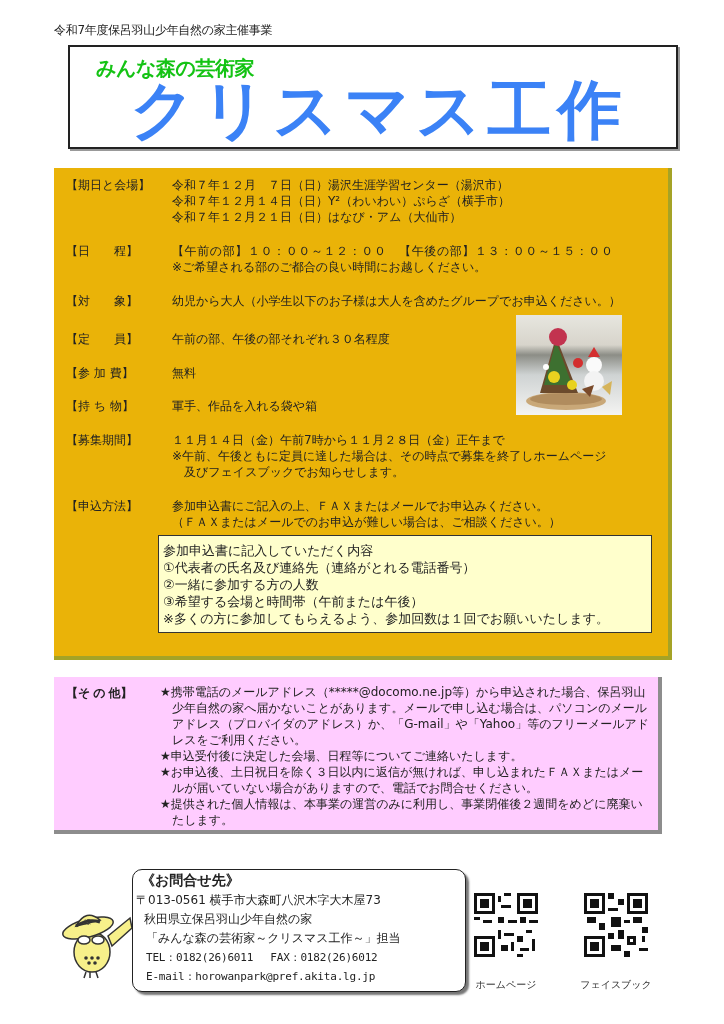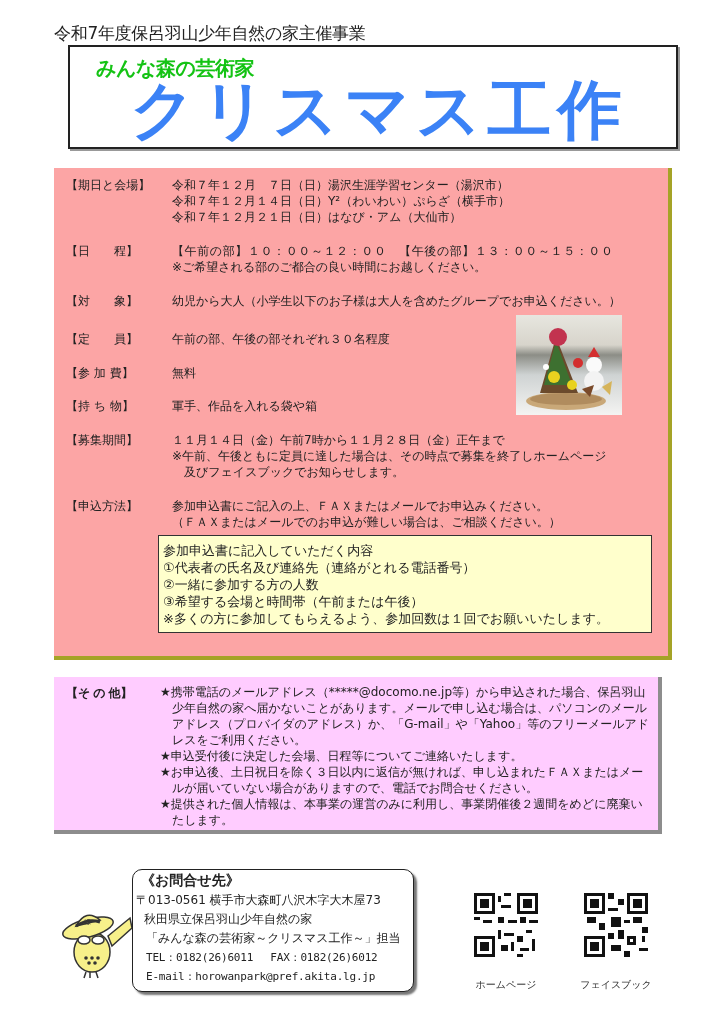--- a/index.html
+++ b/index.html
@@ -1,37 +1,37 @@
 <!DOCTYPE html>
 <html><head>
 <meta charset="utf-8">
 <style>
   html, body { margin: 0; padding: 0; }
   body {
     width: 724px; height: 1024px; background: #ffffff; position: relative; overflow: hidden;
     font-family: "DejaVu Sans", "Liberation Sans", sans-serif; color: #222;
   }
   .abs { position: absolute; }
-  .org-line { left: 54px; top: 22px; font-size: 17px; color: #222; letter-spacing: -0.3px; }
+  .org-line { left: 54px; top: 22px; font-size: 12px; color: #222; letter-spacing: -0.3px; }
   .title-box {
     left: 68px; top: 45px; width: 610px; height: 104px;
     border: 2px solid #222; background: #fff; box-sizing: border-box;
     box-shadow: 2px 2px 0 #999;
   }
   .title-sub {
     position: absolute; left: 26px; top: 8px; font-size: 20px; font-weight: bold;
     color: #14c314; letter-spacing: -0.5px;
   }
   .title-main {
     position: absolute; left: 60px; top: 28px; font-size: 64px; font-weight: bold;
     color: #3b82f6; letter-spacing: 6px; line-height: 70px;
   }
   .yellow-box {
     left: 54px; top: 168px; width: 618px; height: 492px;
-    background: #fca5a5; box-sizing: border-box;
+    background: #eab308; box-sizing: border-box;
     border-right: 4px solid #a5a326; border-bottom: 4px solid #a5a326;
   }
   .row { position: absolute; left: 12px; font-size: 12px; line-height: 16px; color: #222; }
   .row .lbl { position: absolute; left: 0; top: 0; width: 100px; white-space: nowrap; }
   .row .val { position: absolute; left: 106px; top: 0; white-space: nowrap; }
   .row .val div { white-space: nowrap; }
   .indent { padding-left: 12px; }
   .form-box {
     position: absolute; left: 104px; top: 367px; width: 494px; height: 98px;
     border: 1.5px solid #333; box-sizing: border-box; padding: 6px 4px 0 4px;
@@ -44,21 +44,21 @@
   }
   .pink-box {
     left: 54px; top: 677px; width: 608px; height: 157px;
     background: #ffccff; box-sizing: border-box;
     border-right: 4px solid #8d8d8d; border-bottom: 4px solid #8d8d8d;
   }
   .pink-box .lbl { position: absolute; left: 12px; top: 8px; font-size: 12px; font-weight: bold; font-family: Liberation Serif, serif; }
   .pink-box .items { position: absolute; left: 106px; top: 7px; font-size: 12px; line-height: 16px; width: 490px; }
   .pink-box .item { padding-left: 12px; text-indent: -12px; }
   .contact-box {
-    left: 132px; top: 869px; width: 282px; height: 123px;
+    left: 132px; top: 869px; width: 334px; height: 123px;
     border: 1.5px solid #222; border-radius: 10px; background: #fff; box-sizing: border-box;
     box-shadow: 3px 3px 2px #777;
   }
   .contact-title { position: absolute; left: 8px; top: 2px; font-size: 14px; font-weight: bold; }
   .contact-lines { position: absolute; left: 3px; top: 21px; font-size: 12px; line-height: 19px; }
   .mono { font-family: "DejaVu Sans Mono", "Liberation Mono", monospace; font-size: 11px; letter-spacing: -0.2px; }
   .qr { position: absolute; width: 64px; height: 64px; }
   .qr-label { position: absolute; font-size: 10px; color: #333; text-align: center; width: 90px; }
   .owl { left: 56px; top: 900px; width: 80px; height: 80px; }
 </style>

